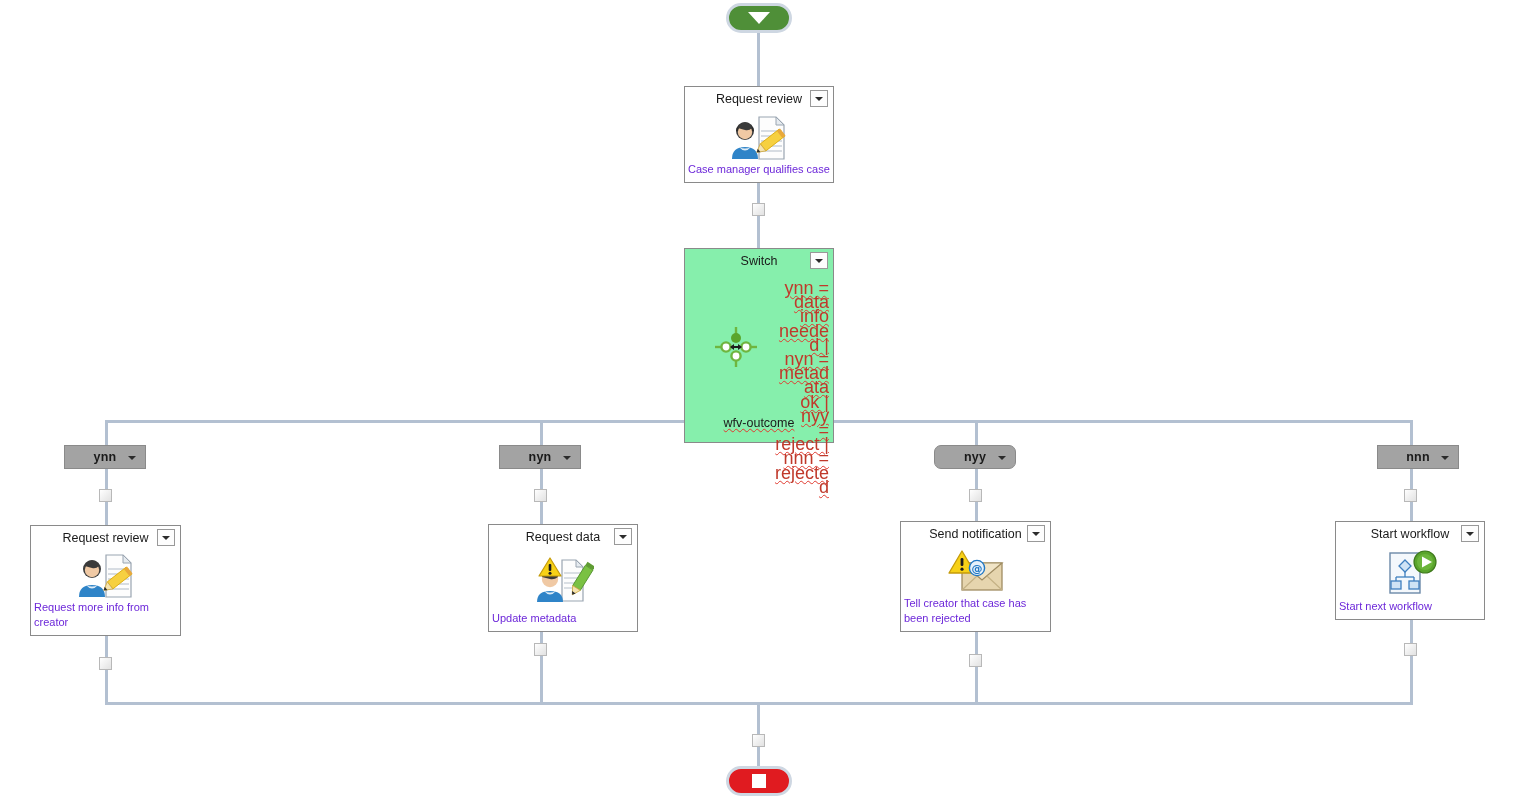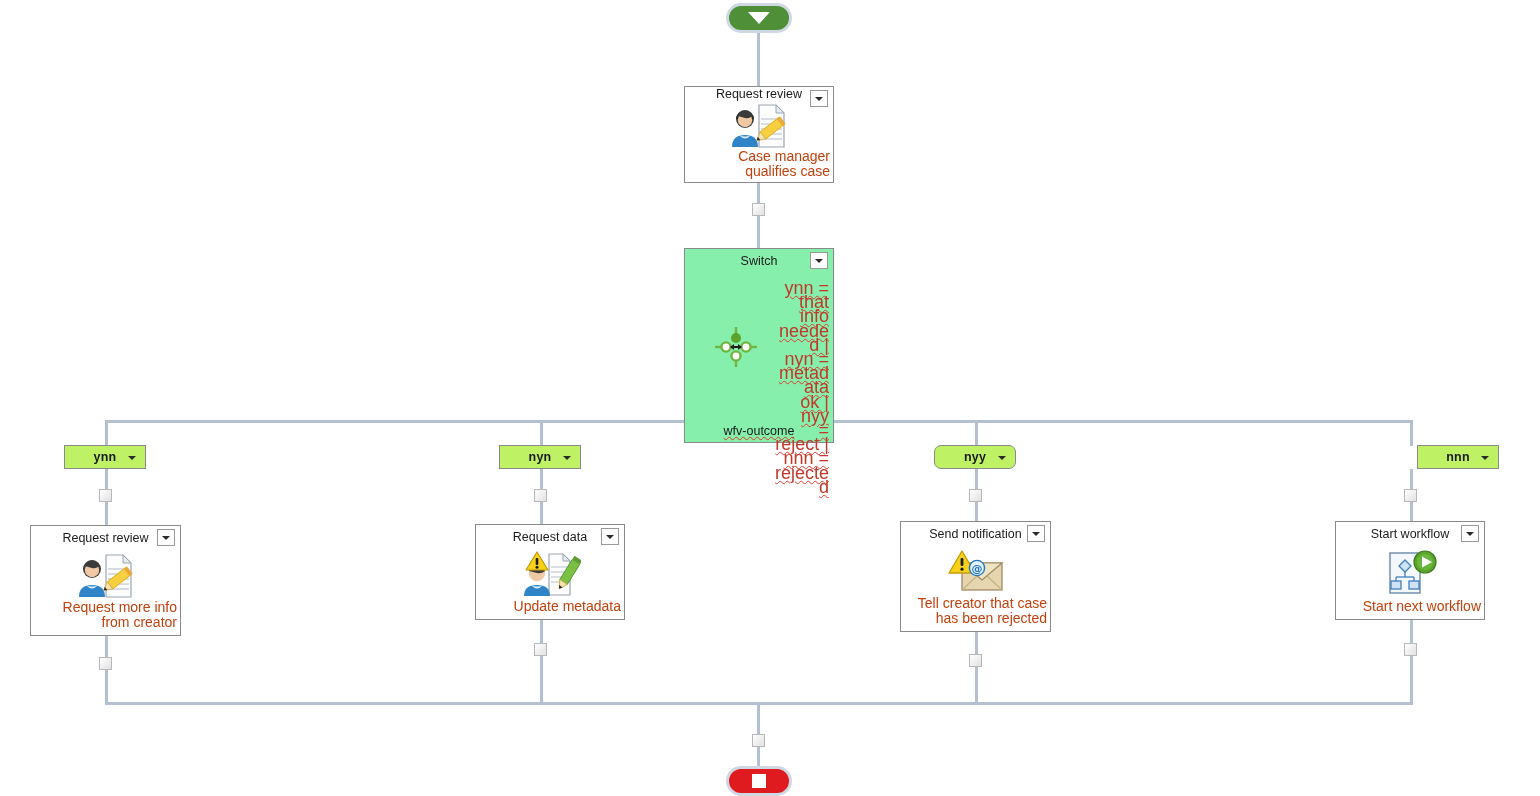--- a/index.html
+++ b/index.html
@@ -88,23 +88,23 @@
     color: #1a1a1a;
     white-space: nowrap;
   }
   .node-body {
     flex: 1;
     display: flex;
     align-items: center;
     justify-content: center;
   }
   .node-foot {
-    font-size: 14px;
-    color: #c2410c;
-    text-align: right;
+    font-size: 11px;
+    color: #6d28d9;
+    text-align: left;
     line-height: 15px;
     padding: 0 3px 5px 3px;
   }
 
   
   .dd-btn {
     position: absolute;
     right: 5px;
     top: 3px;
     width: 18px;
@@ -123,21 +123,21 @@
     border-right: 4px solid transparent;
     border-top: 4px solid #2b2b2b;
   }
 
   
   .combo {
     position: absolute;
     width: 82px;
     height: 24px;
     border: 1px solid #8a8a8a;
-    background: #bef264;
+    background: #a3a3a3;
     box-sizing: border-box;
     display: flex;
     align-items: center;
     justify-content: center;
     z-index: 3;
   }
   .combo-label {
     font-size: 12.5px;
     font-weight: bold;
     color: #1a1a1a;
@@ -178,21 +178,21 @@
     text-decoration-color: #e03a2f;
     text-decoration-thickness: 1px;
   }
   .switch-icon {
     position: absolute;
     left: 28px;
     top: 72px;
   }
   .switch-foot {
     position: absolute;
-    bottom: 4px;
+    bottom: 12px;
     left: 0;
     width: 100%;
     text-align: center;
     font-size: 12.5px;
     color: #1a1a1a;
   }
 </style>
 </head>
 <body>
 
@@ -277,21 +277,21 @@
   </div>
 
   <div class="switch-node" style="left:684px; top:248px; width:150px; height:195px;">
     <div class="node-head" style="height:24px;">
       <span class="node-title">Switch</span>
       <span class="dd-btn"></span>
     </div>
 
     <div class="switch-cases">
       <span class="sq">ynn =</span><br>
-      <span class="sq">that</span><br>
+      <span class="sq">data</span><br>
       <span class="sq">info</span><br>
       <span class="sq">needed |</span><br>
       <span class="sq">nyn =</span><br>
       <span class="sq">metadata</span><br>
       <span class="sq">ok | nyy</span><br>
       <span class="sq">= reject |</span><br>
       <span class="sq">nnn =</span><br>
       <span class="sq">rejected</span>
     </div>
 
@@ -325,21 +325,21 @@
     <span class="combo-arrow"></span>
   </div>
   <div class="combo" style="left:499px; top:445px;">
     <span class="combo-label">nyn</span>
     <span class="combo-arrow"></span>
   </div>
   <div class="combo" style="left:934px; top:445px;border-radius:7px;">
     <span class="combo-label">nyy</span>
     <span class="combo-arrow"></span>
   </div>
-  <div class="combo" style="left:1417px; top:445px;justify-content:center;">
+  <div class="combo" style="left:1377px; top:445px;justify-content:center;">
     <span class="combo-label">nnn</span>
     <span class="combo-arrow"></span>
   </div>
 
   <div class="node" style="left:30px; top:525px; width:151px; height:111px;">
     <div class="node-head">
       <span class="node-title">Request review</span>
       <span class="dd-btn"></span>
     </div>
     <div class="node-body">
@@ -362,21 +362,21 @@
           <rect x="32" y="22" width="24" height="9" fill="#f6d040" stroke="#d9a808" stroke-width=".8"></rect>
           <polygon points="32,22 32,31 24,26.5" fill="#f5e3b0" stroke="#cfa93f" stroke-width=".8"></polygon>
           <polygon points="27,24.3 27,28.7 24,26.5" fill="#2b2b2b"></polygon>
           <rect x="53" y="22" width="4" height="9" fill="#e8a83a"></rect>
         </g>
       </svg>
     </div>
     <div class="node-foot">Request more info from creator</div>
   </div>
 
-  <div class="node" style="left:475px; top:524px; width:150px; height:96px;">
+  <div class="node" style="left:488px; top:524px; width:150px; height:108px;">
     <div class="node-head">
       <span class="node-title">Request data</span>
       <span class="dd-btn"></span>
     </div>
     <div class="node-body">
       <svg width="62" height="48" viewBox="0 0 62 48">
 
         <path d="M30 4 h14 l7 7 v34 h-21 z" fill="#fdfdfd" stroke="#9aa5b1" stroke-width="1.2"></path>
         <path d="M44 4 l7 7 h-7 z" fill="#e6ebf0" stroke="#9aa5b1" stroke-width="1"></path>
         <g stroke="#c3cbd4" stroke-width="1.2">

